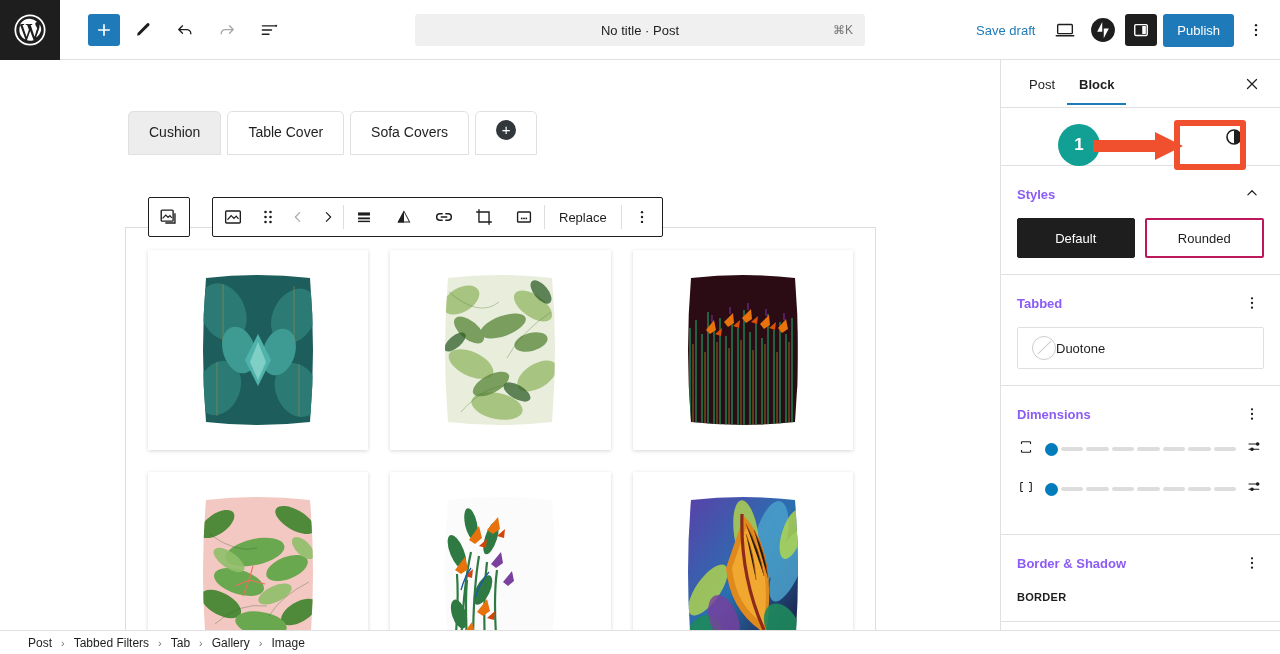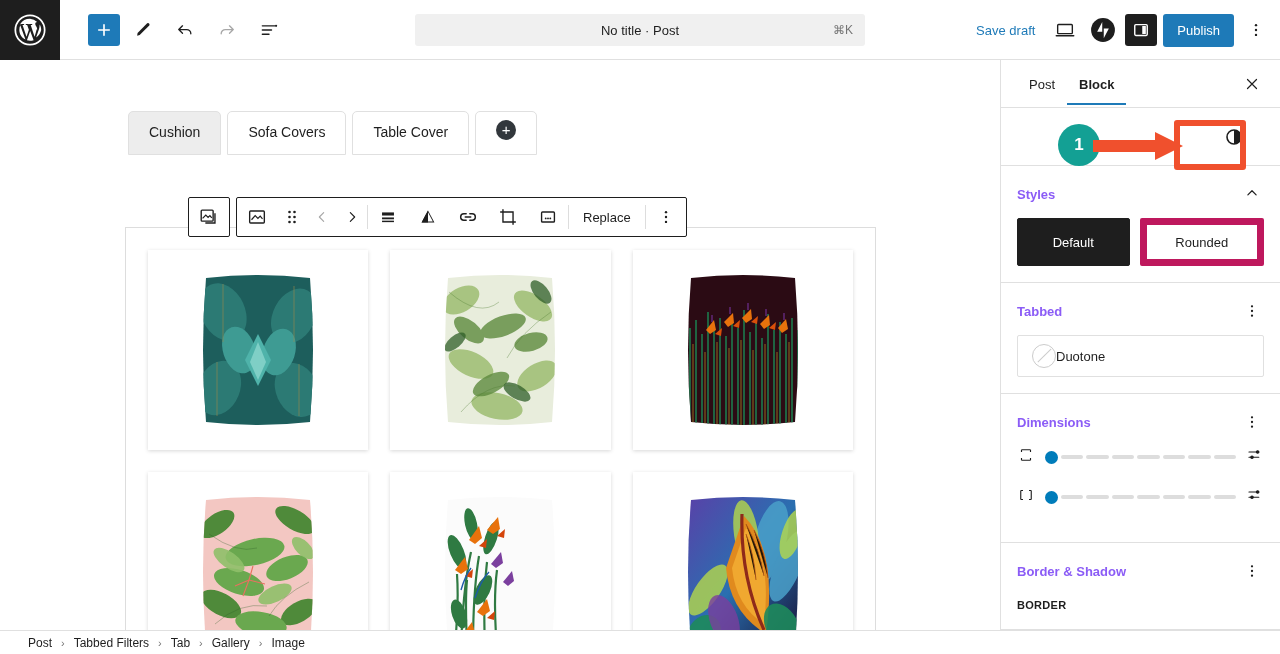--- a/index.html
+++ b/index.html
@@ -84,21 +84,21 @@
   .grid { display: grid; grid-template-columns: repeat(3,1fr); gap: 22px; padding: 22px; }
   .g-card {
     background: #fff; box-shadow: 0 1px 4px rgba(0,0,0,.16); height: 200px;
     display: flex; align-items: center; justify-content: center; overflow: hidden;
   }
   .pillow { width: 118px; height: 156px; position: relative; }
   .pillow svg { display: block; width: 100%; height: 100%; }
 
   
   .blk-toolbar {
-    position: absolute; left: 148px; top: 137px; display: flex; gap: 6px; z-index: 40; margin-left: 40px;
+    position: absolute; left: 148px; top: 137px; display: flex; gap: 22px; z-index: 40;
   }
   .tb-group {
     background: #fff; border: 1px solid #1e1e1e; border-radius: 2px;
     display: flex; align-items: center; height: 40px;
   }
   .tb-btn {
     width: 40px; height: 38px; display: flex; align-items: center; justify-content: center;
     background: transparent; border: none; cursor: pointer;
   }
   .tb-sep { width: 1px; height: 24px; background: #ddd; }
@@ -139,25 +139,25 @@
     display: flex; align-items: center; justify-content: space-between; margin-bottom: 12px;
   }
   .sb-title { font-size: 13px; font-weight: bold; color: #8b5cf6; }
   .dots-btn {
     width: 24px; height: 24px; border: none; background: none; cursor: pointer;
     display: flex; align-items: center; justify-content: center;
   }
   .chev-btn { width: 24px; height: 24px; border: none; background: none; cursor: pointer; }
   .style-row { display: flex; gap: 10px; }
   .style-btn {
-    flex: 1; height: 48px; border-radius: 2px; font-size: 13px; cursor: pointer;
+    flex: 1; height: 40px; border-radius: 2px; font-size: 13px; cursor: pointer;
     display: flex; align-items: center; justify-content: center;
   }
   .style-btn.sel { background: #1e1e1e; color: #fff; border: 1px solid #1e1e1e; }
-  .style-btn.unsel { background: #fff; color: #1e1e1e; border: 7px solid #be185d; }
+  .style-btn.unsel { background: #fff; color: #1e1e1e; border: 2px solid #be185d; }
   .filter-row {
     border: 1px solid #e0e0e0; border-radius: 2px; height: 42px;
     display: flex; align-items: center; padding: 0 14px; gap: 0; cursor: pointer;
   }
   .dt-swatch {
     width: 24px; height: 24px; border-radius: 50%; border: 1px solid #ccc; position: relative;
   }
   .dt-swatch::after {
     content: ''; position: absolute; left: 2px; top: 10px; width: 19px; height: 1px;
     background: #ccc; transform: rotate(-45deg);
@@ -275,22 +275,22 @@
             </g>
           </svg>
       </button>
     </div>
   </div>
 
   <div class="canvas">
 
     <div class="tabs-row">
       <div class="tab-item active">Cushion</div>
+      <div class="tab-item">Table Cover</div>
       <div class="tab-item">Sofa Covers</div>
-      <div class="tab-item">Table Cover</div>
       <div class="tab-add">
         <span class="plus-circle">+</span>
       </div>
     </div>
 
     <div class="gallery-block">
       <div class="grid">
 
         <div class="g-card">
           <div class="pillow">

